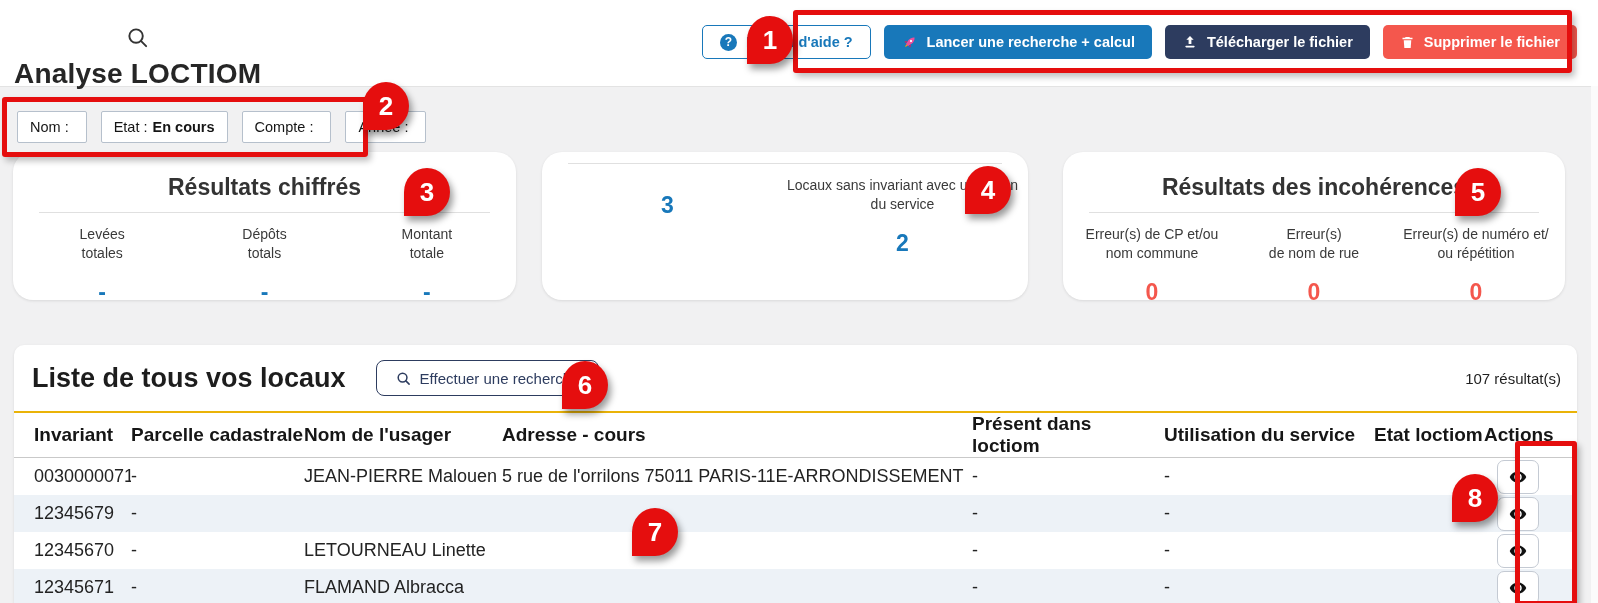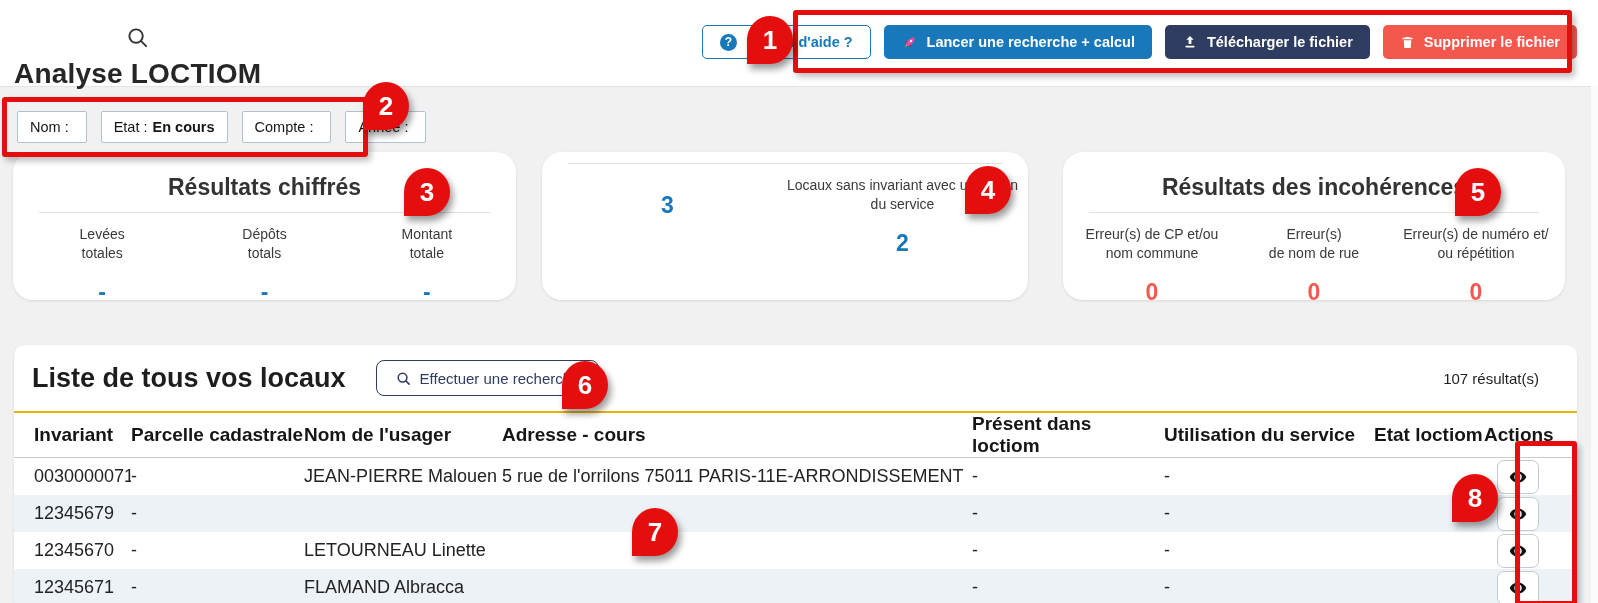--- a/index.html
+++ b/index.html
@@ -37,21 +37,21 @@
   .card .stats{display:flex;margin-top:12px;padding:0 8px;}
   .card .stat{flex:1;text-align:center;}
   .card .lbl{font-size:14px;line-height:19px;color:#3a3a3a;white-space:pre-line;}
   .card .val{margin-top:16px;font-size:23px;font-weight:700;}
   .val-blue{color:#1878ba;}
   .val-red{color:#f4574d;}
 
   
   .list-card{position:absolute;left:14px;top:345px;width:1563px;height:258px;background:#fff;
              border-radius:10px 10px 0 0;box-shadow:0 1px 3px rgba(0,0,0,.10);box-sizing:border-box;}
-  .list-head{display:flex;align-items:center;height:66px;padding:0 38px 0 18px;}
+  .list-head{display:flex;align-items:center;height:66px;padding:0 16px 0 18px;}
   .list-title{margin:0;font-size:27px;font-weight:700;color:#1d1d1d;}
   .search-btn{display:flex;align-items:center;gap:9px;margin-left:30px;height:36px;padding:0 19px;background:#fff;
               border:1px solid #2d3c5f;border-radius:8px;color:#2d3c5f;font-family:"Liberation Sans",sans-serif;
               font-size:15px;cursor:pointer;}
   .result-count{margin-left:auto;font-size:15px;color:#1f1f1f;}
   table.locaux{width:100%;border-collapse:collapse;table-layout:fixed;}
   table.locaux th{font-size:19px;font-weight:700;color:#161616;text-align:left;height:33px;
                   border-top:2px solid #eab308;border-bottom:1px solid #c9c9c9;padding:0;}
   table.locaux td{font-size:18px;color:#232323;height:37px;padding:0;overflow:hidden;white-space:nowrap;}
   table.locaux tbody tr:nth-child(even){background:#edf2f7;}

